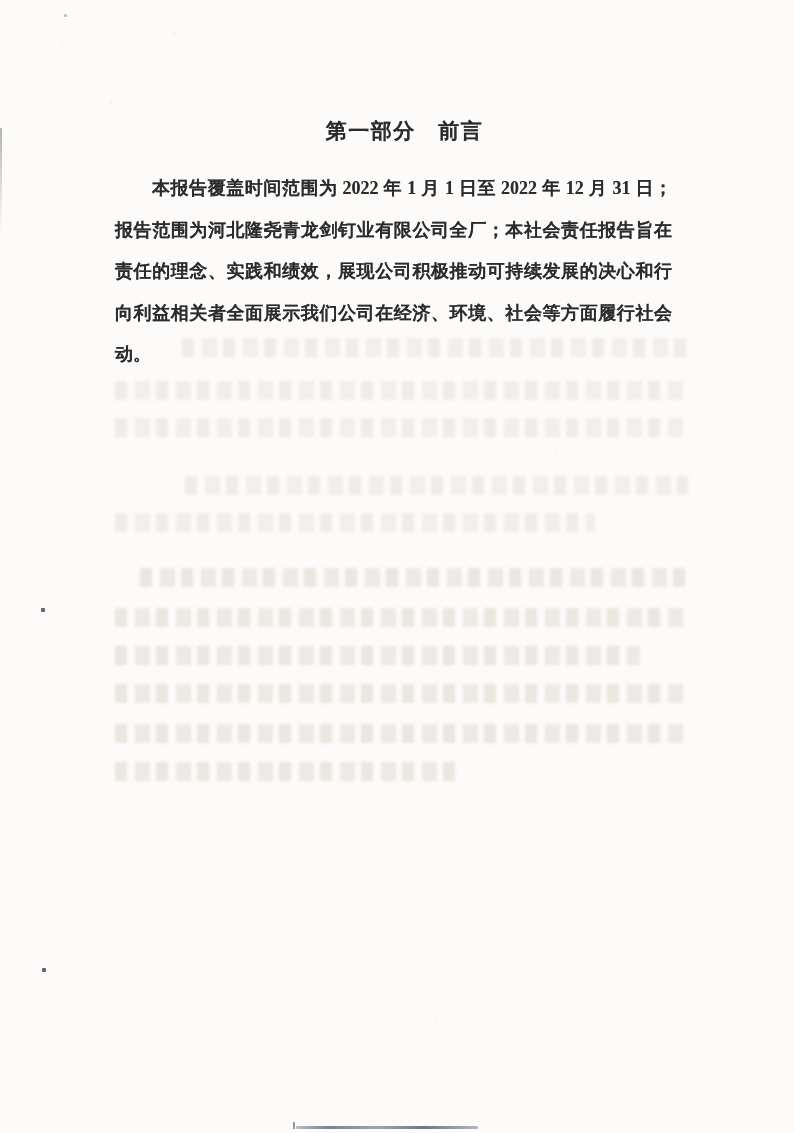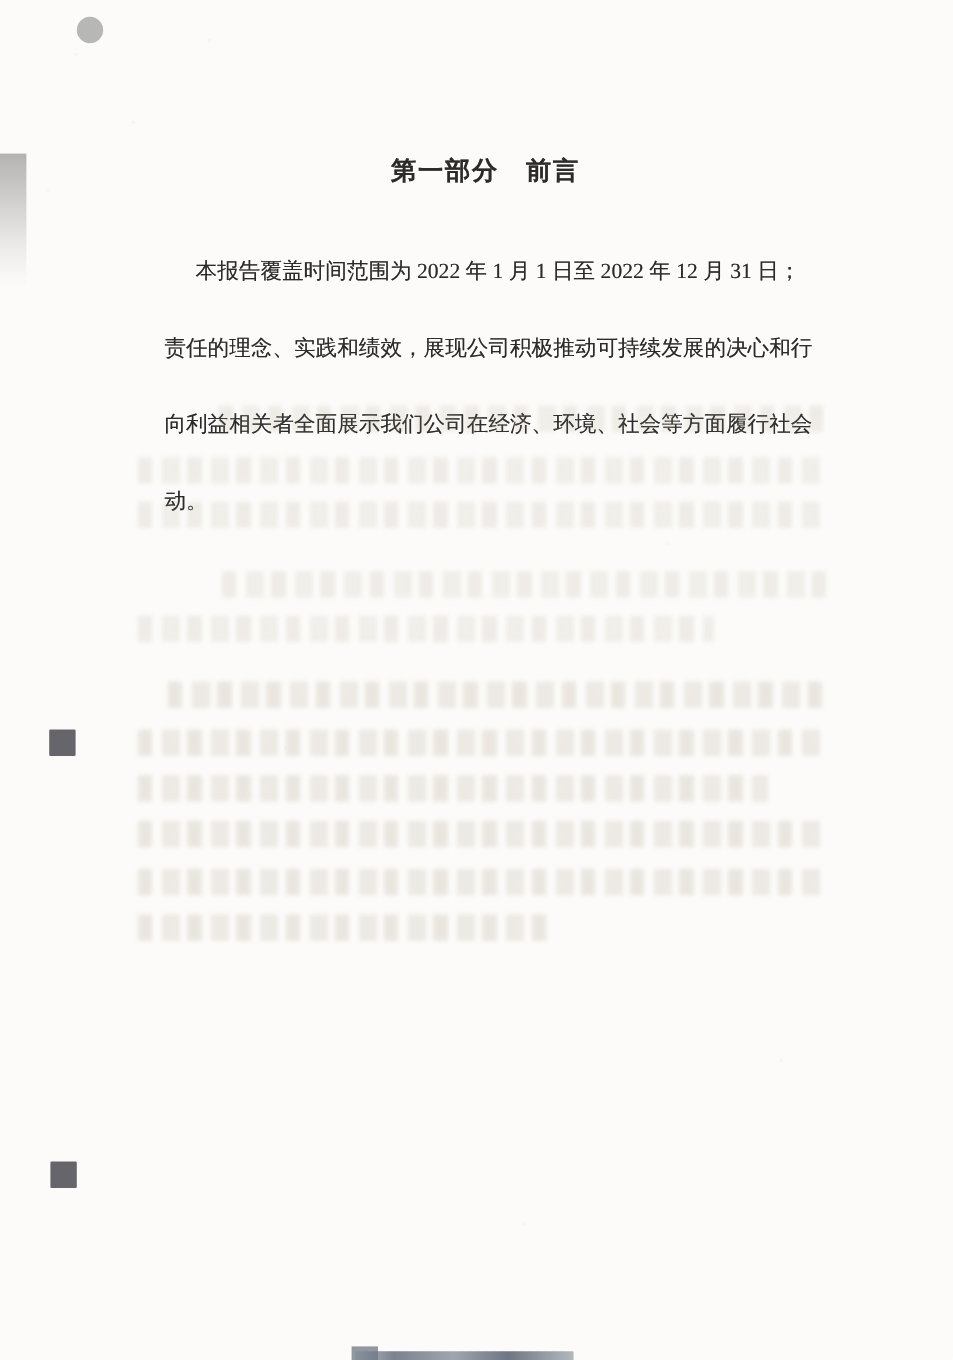--- a/index.html
+++ b/index.html
@@ -1,20 +1,20 @@
 <!DOCTYPE html>
 <html style="--paper: #fcfbf9; --ink: #2b2b2b; --bleed: #a89c8a;"><head>
 <meta charset="utf-8">
 <style>
   :root{
     --paper:#fcfbf9;
     --ink:#2b2b2b;
     --bleed:#a89c8a;
   }
-  *{margin:0;padding:11px;box-sizing:border-box;}
+  *{margin:0;padding:0;box-sizing:border-box;}
   html,body{width:794px;height:1133px;overflow:hidden;}
   body{
     font-family:"Liberation Serif","DejaVu Serif",serif;
     background:#ffffff;
   }
   .page{
     position:absolute;left:0;top:0;width:794px;height:1133px;
     background:
       radial-gradient(circle at 8% 4%,  rgba(214,170,160,0.10) 0 1px, transparent 2px),
       radial-gradient(circle at 14% 9%, rgba(200,160,150,0.10) 0 1px, transparent 2px),
@@ -32,23 +32,23 @@
     text-align:center;
     transform:translateX(11px);
     font-size:21px;line-height:32px;
     font-weight:bold;
     letter-spacing:1.5px;
     color:var(--ink);
     text-shadow:0 0 0.5px rgba(20,20,20,0.55);
   }
   .paragraph{
     position:absolute;
-    left:115px;top:184px;width:557px;
+    left:115px;top:168px;width:557px;
     font-size:18px;line-height:41.6px;
-    font-weight:normal;
+    font-weight:bold;
     color:var(--ink);
     text-shadow:0 0 0.5px rgba(20,20,20,0.5);
   }
   .pline{
     width:100%;
     text-align:justify;
     text-align-last:justify;
     text-justify:inter-character;
     white-space:nowrap;
   }
@@ -98,20 +98,21 @@
 </style>
 </head>
 <body>
 
 <div class="page">
 
   <div class="title">第一部分　前言</div>
 
   <div class="paragraph">
     <div class="pline first">本报告覆盖时间范围为 2022 年 1 月 1 日至 2022 年 12 月 31 日；</div>
+    <div class="pline">报告范围为河北隆尧青龙剑钉业有限公司全厂；本社会责任报告旨在</div>
     <div class="pline">责任的理念、实践和绩效，展现公司积极推动可持续发展的决心和行</div>
     <div class="pline">向利益相关者全面展示我们公司在经济、环境、社会等方面履行社会</div>
     <div class="pline last">动。</div>
   </div>
 
   <div class="ghost soft" style="left:182px;top:338px;width:506px;"></div>
   <div class="ghost soft" style="left:115px;top:381px;width:573px;"></div>
   <div class="ghost soft" style="left:115px;top:418px;width:573px;"></div>
   <div class="ghost soft" style="left:185px;top:476px;width:503px;"></div>
   <div class="ghost soft" style="left:115px;top:513px;width:480px;"></div>

